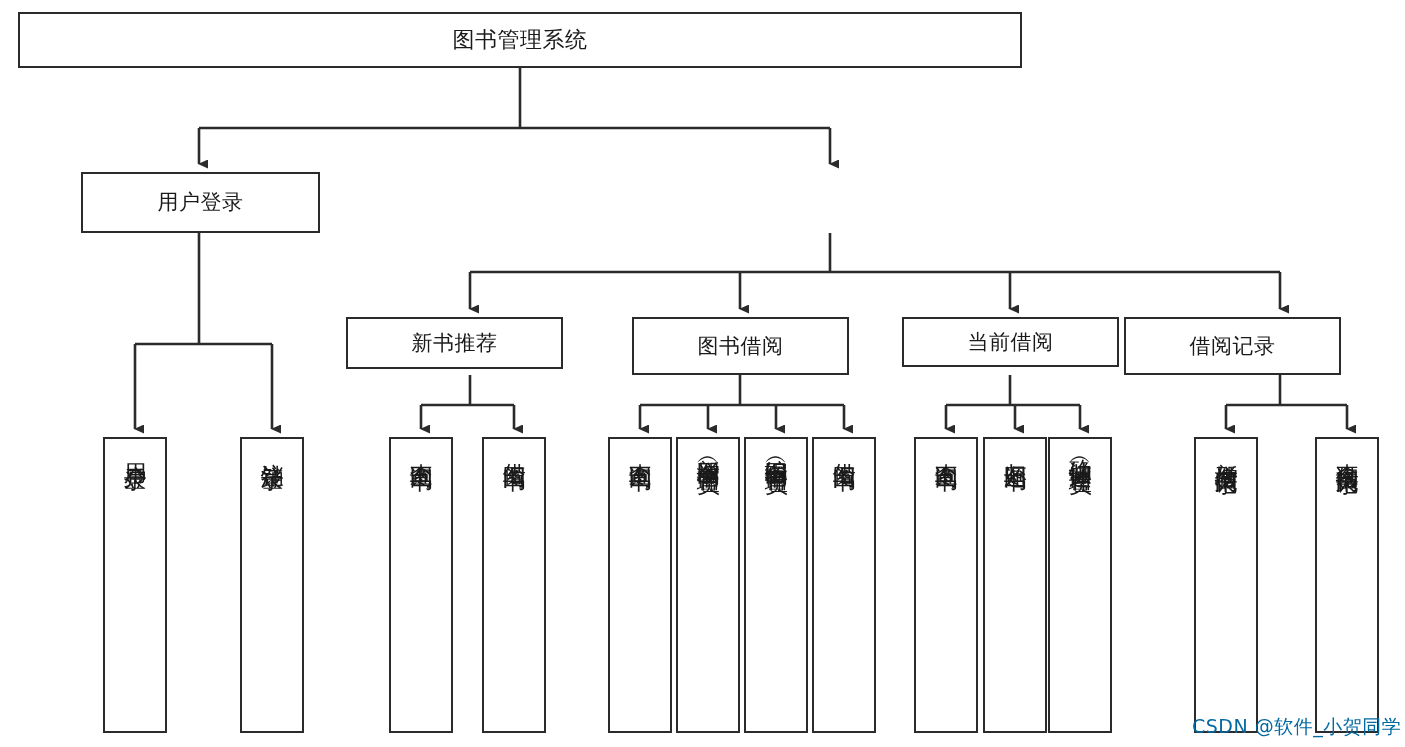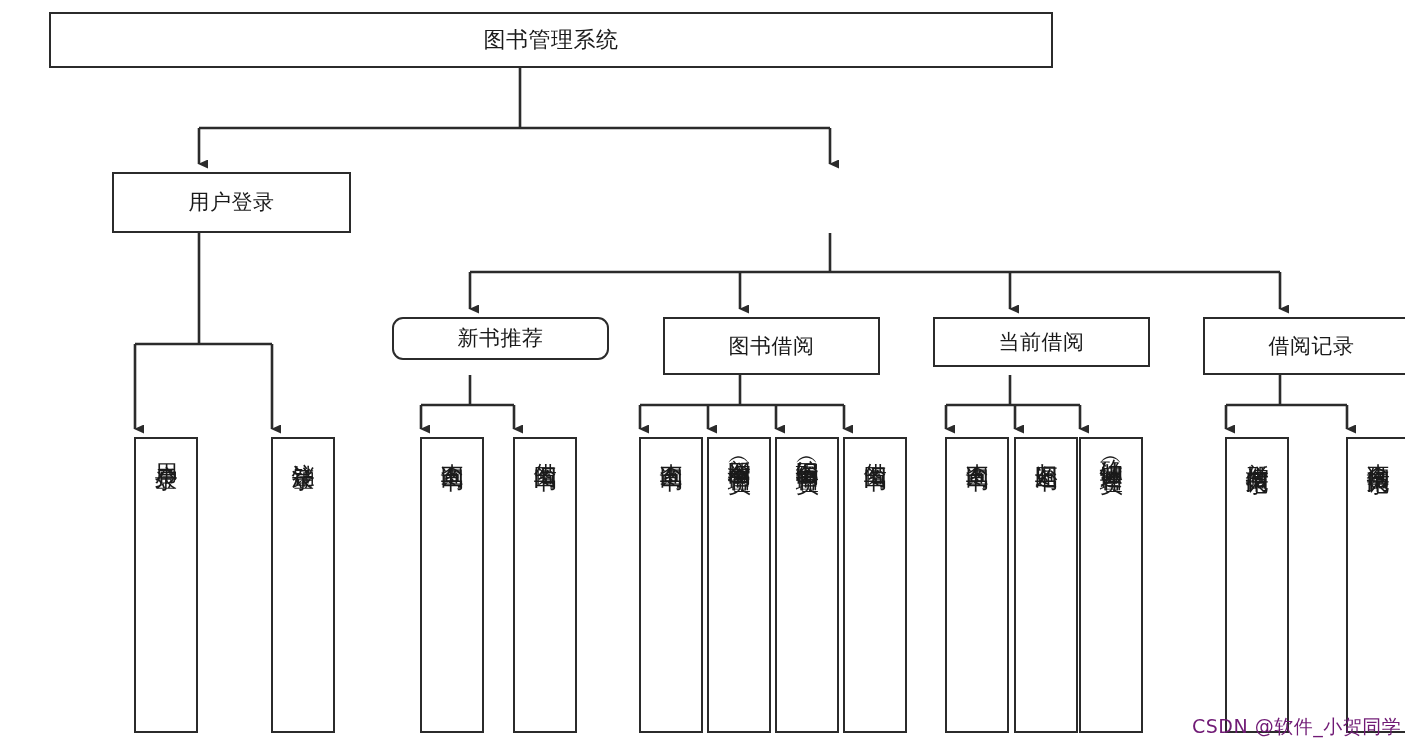--- a/index.html
+++ b/index.html
@@ -27,21 +27,20 @@
   }
   .node {
     position: absolute;
     box-sizing: border-box;
     border: 2px solid #2b2b2b;
     background: #ffffff;
     display: flex;
     align-items: center;
     justify-content: center;
     color: #1a1a1a;
-    margin-left: 31px;
   }
   .node-label {
     display: block;
     line-height: 1.06;
     letter-spacing: 0.5px;
     white-space: nowrap;
   }
   
   .node.horiz .node-label {
     font-size: 21px;
@@ -61,21 +60,21 @@
     font-size: 23px;
     line-height: 1.02;
     letter-spacing: 2px;
   }
   
   .node.vert.tall-text {
     padding-top: 2px;
   }
   .watermark {
     position: absolute;
-    color: #701a75;
+    color: #0369a1;
     font-size: 19px;
     letter-spacing: 0.5px;
     white-space: nowrap;
     user-select: none;
   }
 </style>
 </head>
 <body>
 
 <div id="canvas">
@@ -132,30 +131,30 @@
   </svg>
 
   <div class="node horiz root" style="left:18px; top:12px; width:1004px; height:56px;">
     <span class="node-label">图书管理系统</span>
   </div>
 
   <div class="node horiz" style="left:81px; top:172px; width:239px; height:61px;">
     <span class="node-label">用户登录</span>
   </div>
 
-  <div class="node horiz" style="left:361px; top:317px; width:217px; height:43px;border-radius:11px;">
+  <div class="node horiz" style="left:346px; top:317px; width:217px; height:52px;">
     <span class="node-label">新书推荐</span>
   </div>
   <div class="node horiz" style="left:632px; top:317px; width:217px; height:58px;text-align:center;">
     <span class="node-label">图书借阅</span>
   </div>
   <div class="node horiz" style="left:902px; top:317px; width:217px; height:50px;">
     <span class="node-label">当前借阅</span>
   </div>
-  <div class="node horiz" style="left:1172px; top:317px; width:217px; height:58px;">
+  <div class="node horiz" style="left:1124px; top:317px; width:217px; height:58px;">
     <span class="node-label">借阅记录</span>
   </div>
 
   <div class="node vert" style="left:103px; top:437px; width:64px; height:296px;">
     <span class="node-label">用户登录</span>
   </div>
   <div class="node vert" style="left:240px; top:437px; width:64px; height:296px;">
     <span class="node-label">注销登录</span>
   </div>
 

